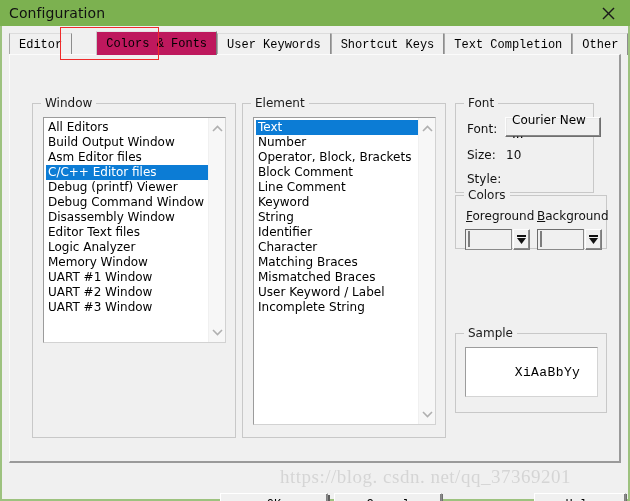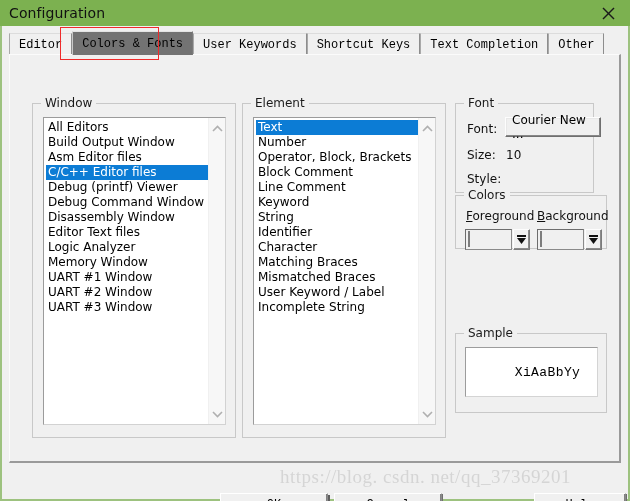--- a/index.html
+++ b/index.html
@@ -73,26 +73,27 @@
     border-top: 1px solid #dcdcdc;
     border-right: 1px solid #8d8d8d;
     box-sizing: border-box;
     white-space: nowrap;
     color: #000;
     cursor: pointer;
   }
   .tab.active {
     height: 24px;
     line-height: 24px;
-    background: #737373;
+    background: #be185d;
     border-left: 1px solid #c9c9c9;
     border-top: 1px solid #e4e4e4;
     border-right: 1px solid #7a7a7a;
     position: relative;
     z-index: 3;
+    margin-left: 24px;
   }
   
   #tab-annotation {
     position: absolute;
     left: 58px; top: 1px;
     width: 99px; height: 33px;
     border: 1.6px solid #ef2b2b;
     box-sizing: border-box;
     pointer-events: none;
     z-index: 10;
@@ -338,21 +339,21 @@
     <div class="tab">Text Completion</div>
     <div class="tab">Other</div>
   </div>
   <div id="tab-annotation" style="border-color: rgb(239, 43, 43);"></div>
 
   <div id="tabpage">
 
     <div class="groupbox" style="left:22px; top:48px; width:204px; height:335px;">
       <span class="gb-title">Window</span>
     </div>
-    <div class="listbox" style="left:33px; top:62px; width:183px; height:308px;">
+    <div class="listbox" style="left:33px; top:62px; width:183px; height:226px;">
       <div class="listitems">
         <div class="listitem">All Editors</div>
         <div class="listitem">Build Output Window</div>
         <div class="listitem">Asm Editor files</div>
         <div class="listitem selected" style="background: rgb(12, 124, 213);">C/C++ Editor files</div>
         <div class="listitem">Debug (printf) Viewer</div>
         <div class="listitem">Debug Command Window</div>
         <div class="listitem">Disassembly Window</div>
         <div class="listitem">Editor Text files</div>
         <div class="listitem">Logic Analyzer</div>

